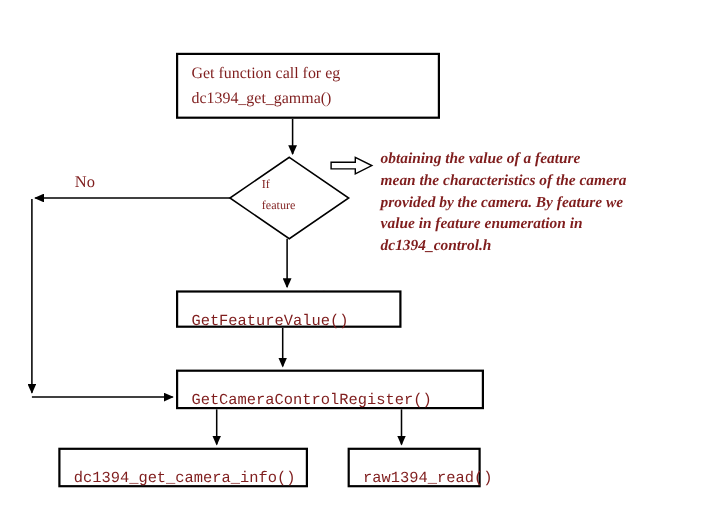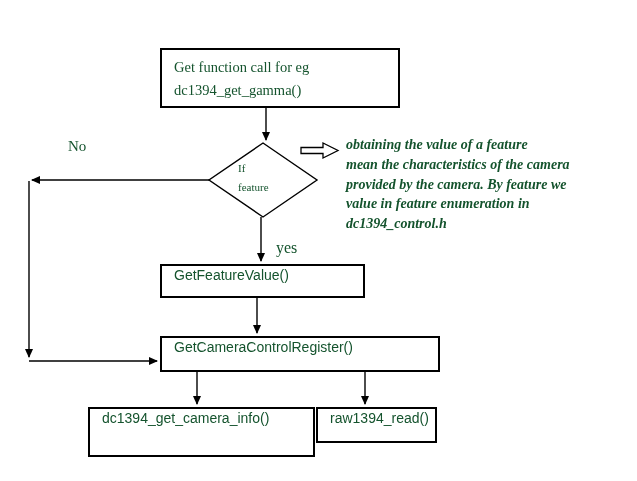--- a/index.html
+++ b/index.html
@@ -1,38 +1,38 @@
 <!DOCTYPE html>
 <html><head>
 <meta charset="utf-8">
 <style>
   html,body{margin:0;padding:0;background:#ffffff;}
   .canvas{
     position:relative;width:637px;height:481px;background:#ffffff;
-    color:#14532d;font-family:"Liberation Serif",serif;overflow:hidden;
+    color:#7f1d1d;font-family:"Liberation Serif",serif;overflow:hidden;
   }
   svg.overlay{position:absolute;left:0;top:0;width:637px;height:481px;}
   .node{
     position:absolute;background:#fff;border:2px solid #000;
     box-sizing:border-box;
   }
   .node.start{
     left:160px;top:48px;width:240px;height:60px;
     padding:6px 4px 0 12px;font-size:14.5px;line-height:23px;
   }
   .node.mono{
-    font-family:Liberation Sans, sans-serif;
-    font-size:14px;line-height:16px;padding:1px 2px 0 12px;
+    font-family:Liberation Mono, monospace;
+    font-size:14px;line-height:16px;padding:18px 2px 0 12px;
     white-space:nowrap;
   }
   #node-gfv{left:160px;top:264px;width:205px;height:34px;}
   #node-gccr{left:160px;top:336px;width:280px;height:36px;}
-  #node-dcinfo{left:53px;top:407px;width:227px;height:50px;margin-left:35px;}
+  #node-dcinfo{left:53px;top:407px;width:227px;height:36px;}
   #node-raw{left:316px;top:407px;width:121px;height:36px;}
-  .edge-label{position:absolute;white-space:nowrap;}
+  .edge-label{position:absolute;white-space:nowrap;margin-top:20px;}
   #label-no{left:68px;top:138px;font-size:15px;}
   #label-yes{left:276px;top:239px;font-size:16px;}
   #decision-text{
     position:absolute;left:238px;top:159px;font-size:11px;line-height:19px;
     white-space:nowrap;
   }
   #annotation{
     position:absolute;left:346px;top:135px;width:270px;
     font-style:italic;font-weight:bold;font-size:14px;line-height:19.8px;
     white-space:nowrap;

